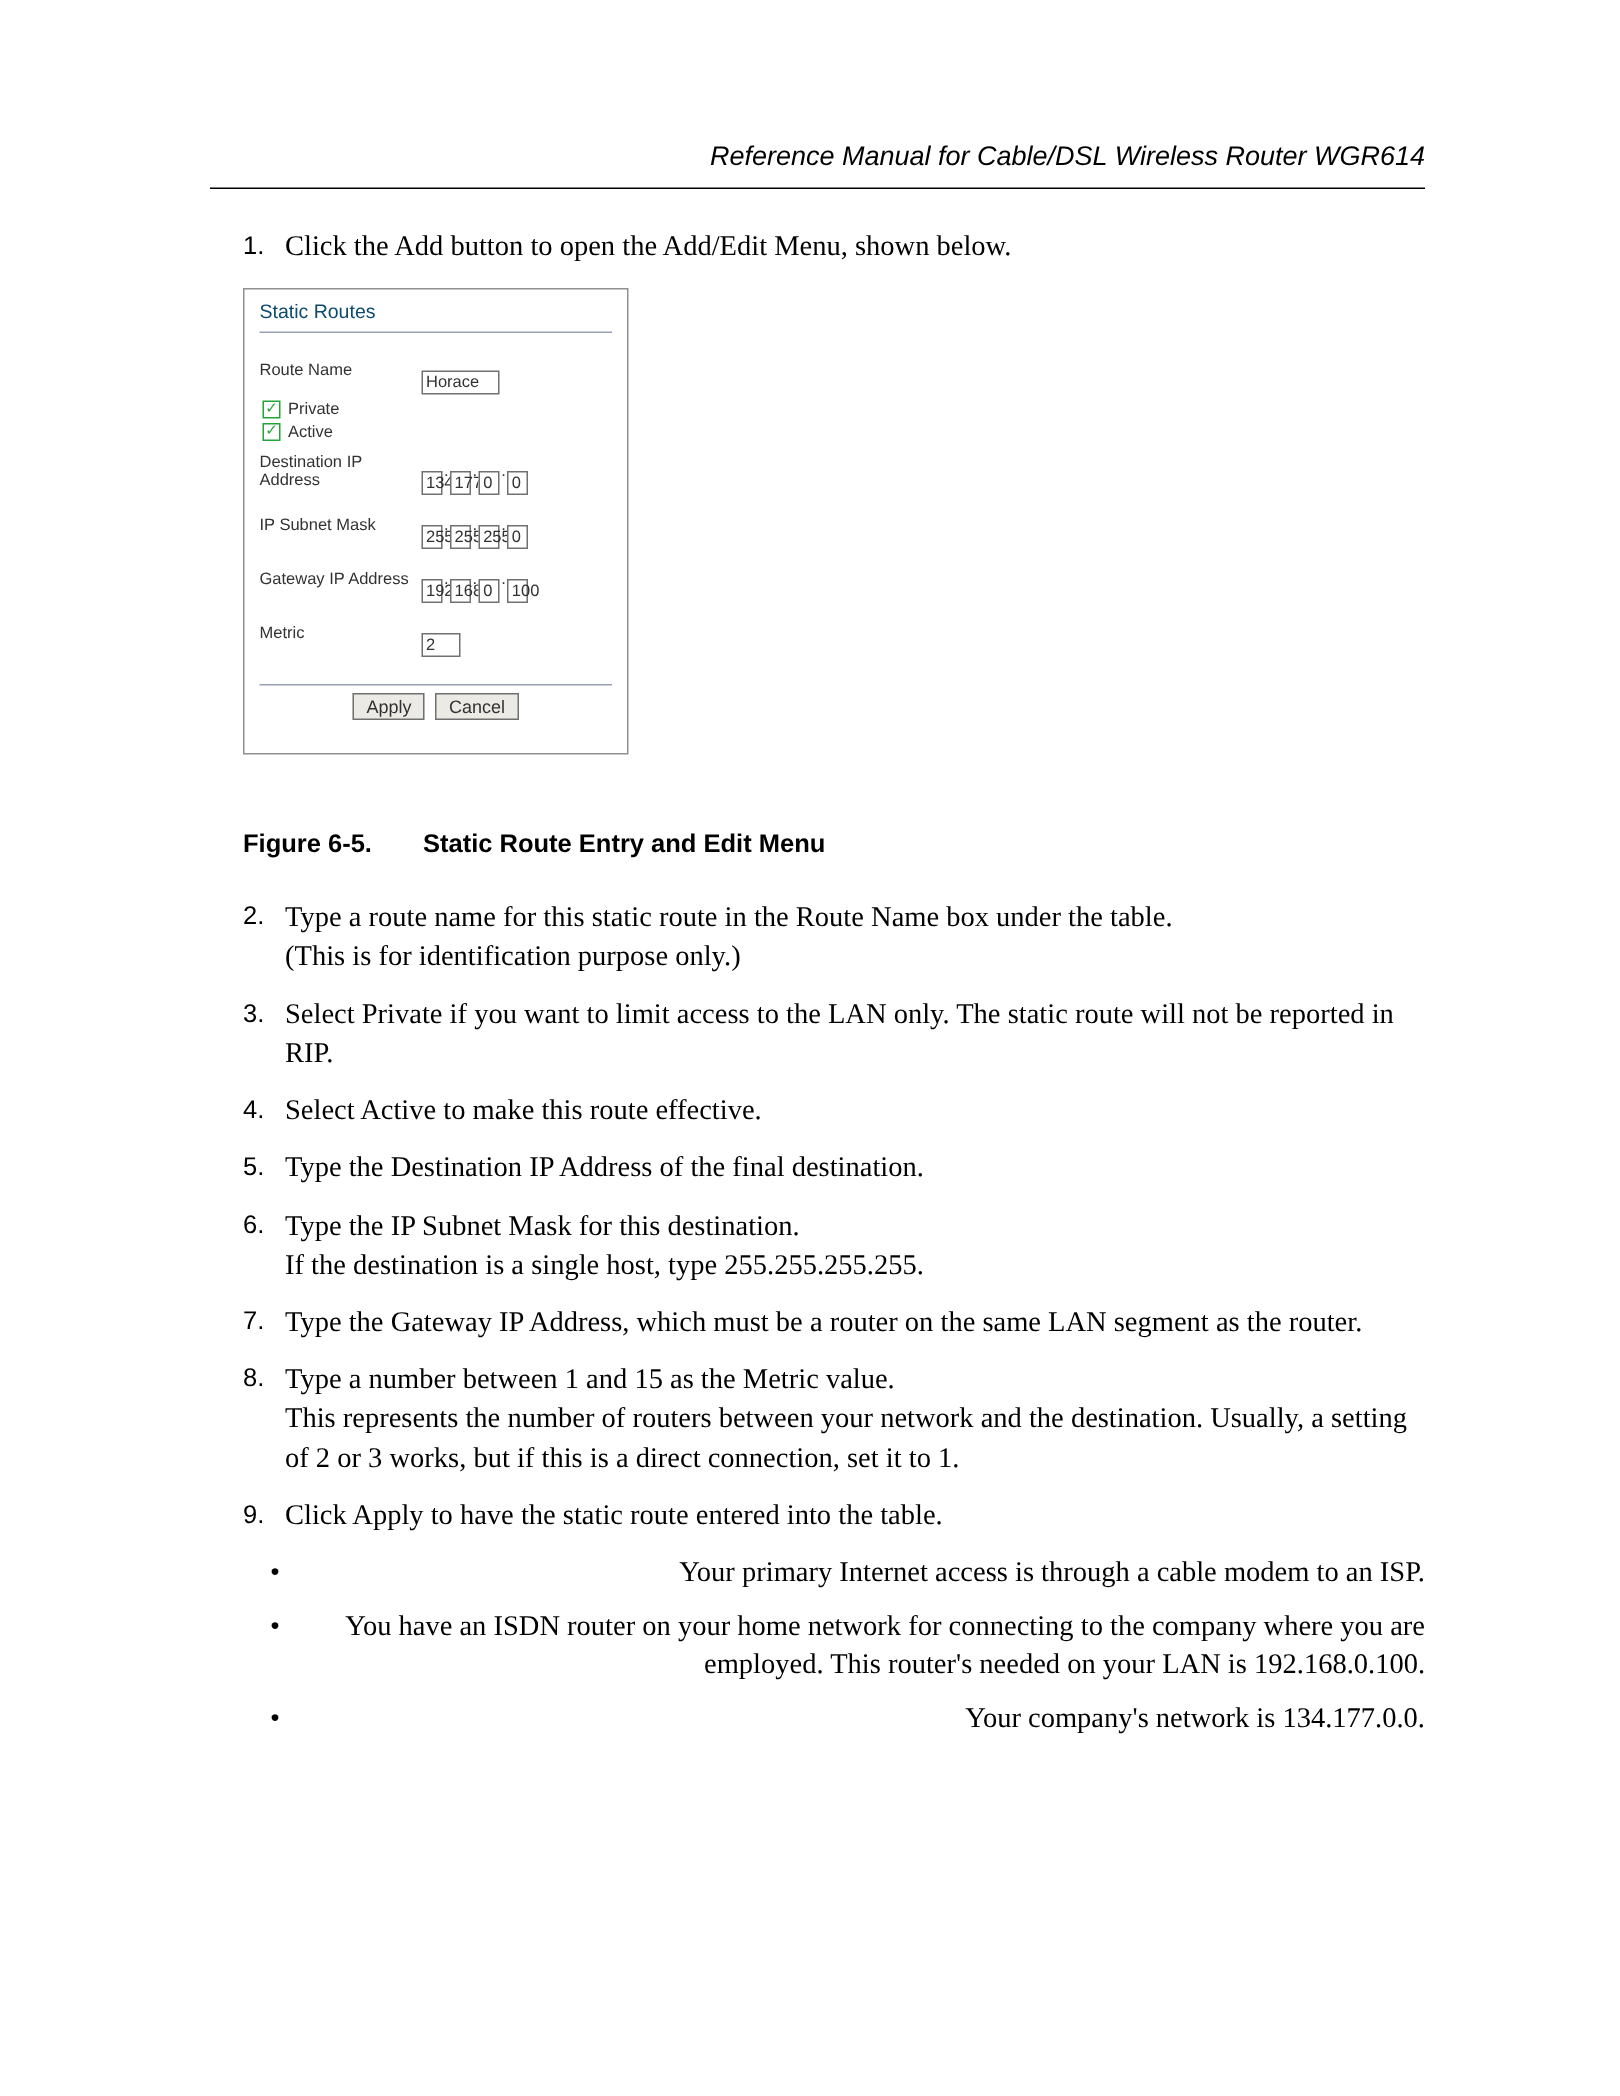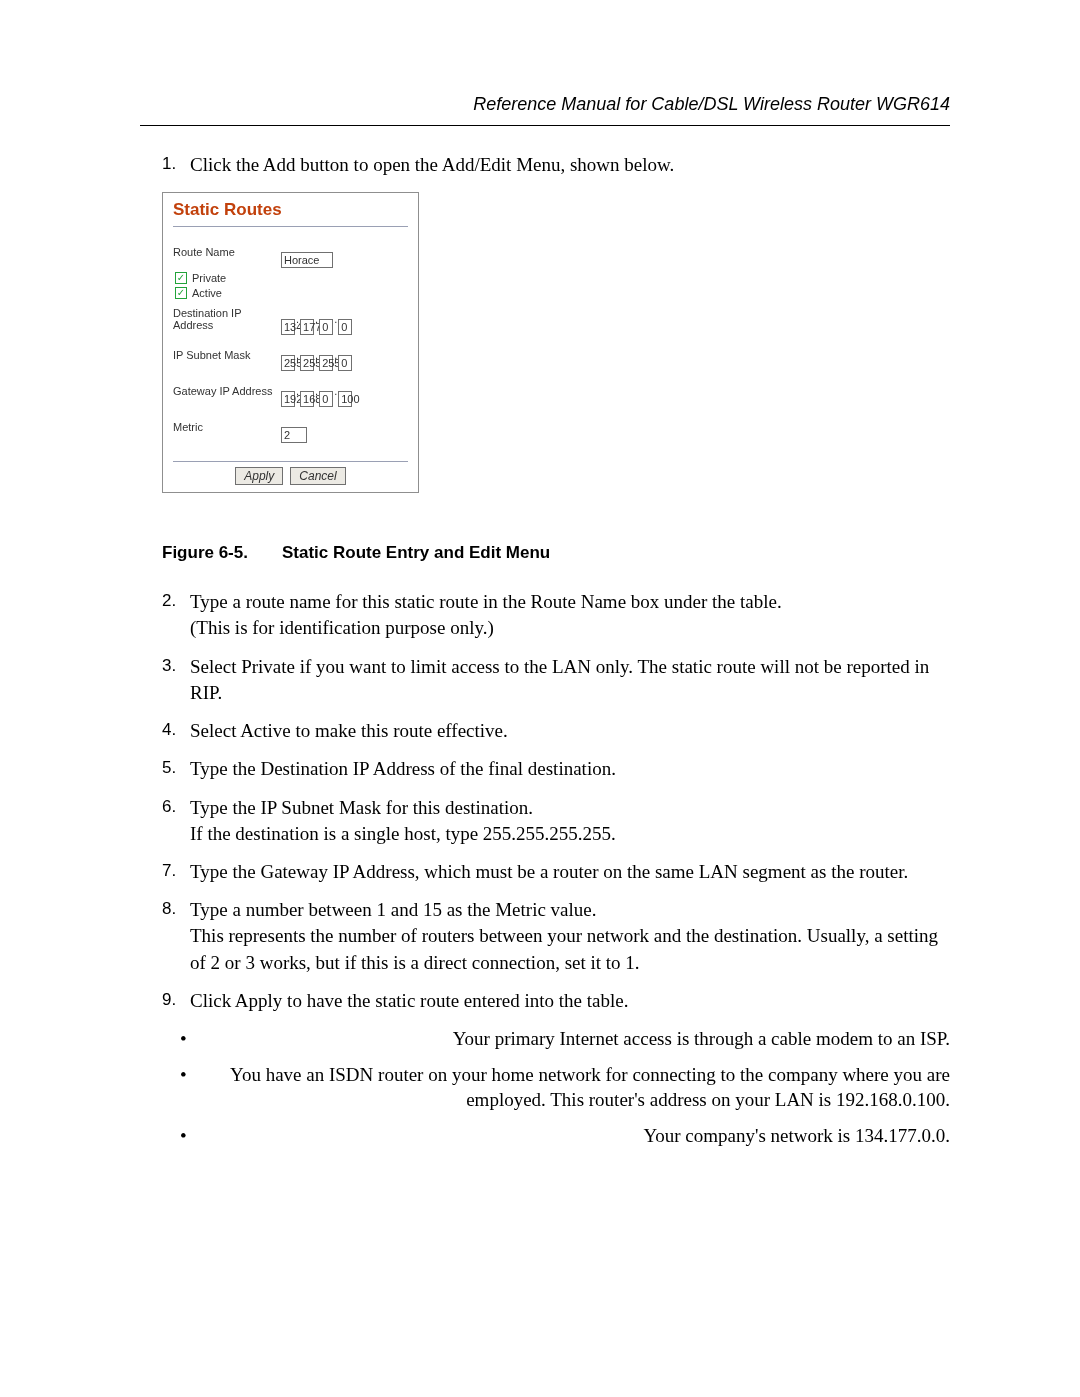--- a/index.html
+++ b/index.html
@@ -83,23 +83,23 @@
     margin-top: 14px;
     margin-left: 22px;
     width: 255px;
     border: 1px solid #8f8f8f;
     font-family: Arial, Helvetica, sans-serif;
     font-size: 11px;
     color: #323232;
     background: #fff;
   }
   .panel-header {
-    color: #c2410c;
-    font-weight: bold;
-    font-size: 17px;
+    color: #0c4a6e;
+    font-weight: normal;
+    font-size: 13px;
     padding: 7px 10px 6px 10px;
   }
   .panel-divider {
     border-top: 1px solid #9aa0b4;
     margin: 0 10px 9px 10px;
   }
   .panel-body { padding: 0 10px 6px 10px; }
   .row { display: flex; align-items: center; margin: 4px 0; }
   .lbl { width: 108px; flex: 0 0 108px; }
   .txt-input {
@@ -120,24 +120,23 @@
   .chk {
     width: 12px; height: 12px;
     border: 1px solid #22a33a;
     margin-right: 5px;
     display: inline-flex; align-items:center; justify-content:center;
     font-size: 10px; color:#22a33a; line-height:10px;
     box-sizing: border-box;
   }
   .panel-footer {
     border-top: 1px solid #9aa0b4;
-    margin: 8px 10px 1px 10px;
+    margin: 8px 10px 16px 10px;
     padding: 7px 0 8px 0;
     text-align: center;
-    font-style: italic;
   }
   .btn {
     font-family: Arial, Helvetica, sans-serif;
     font-size: 12px;
     background: #eceae4;
     border: 1px solid #707070;
     padding: 1px 8px;
     margin: 0 2px;
   }
 </style>
@@ -252,21 +251,21 @@
     </div>
 
 
   <div class="bullet-list" id="bullets">
       <div class="bullet">
         <div class="bullet-dot">•</div>
         <div class="bullet-text">Your primary Internet access is through a cable modem to an ISP.</div>
       </div>
       <div class="bullet">
         <div class="bullet-dot">•</div>
-        <div class="bullet-text">You have an ISDN router on your home network for connecting to the company where you are employed. This router's address on your LAN is 192.168.0.100.</div>
+        <div class="bullet-text">You have an ISDN router on your home network for connecting to the company where you are employed. This router's needed on your LAN is 192.168.0.100.</div>
       </div>
       <div class="bullet">
         <div class="bullet-dot">•</div>
         <div class="bullet-text">Your company's network is 134.177.0.0.</div>
       </div>
     </div>
 
 </div>
 
 </body></html>

